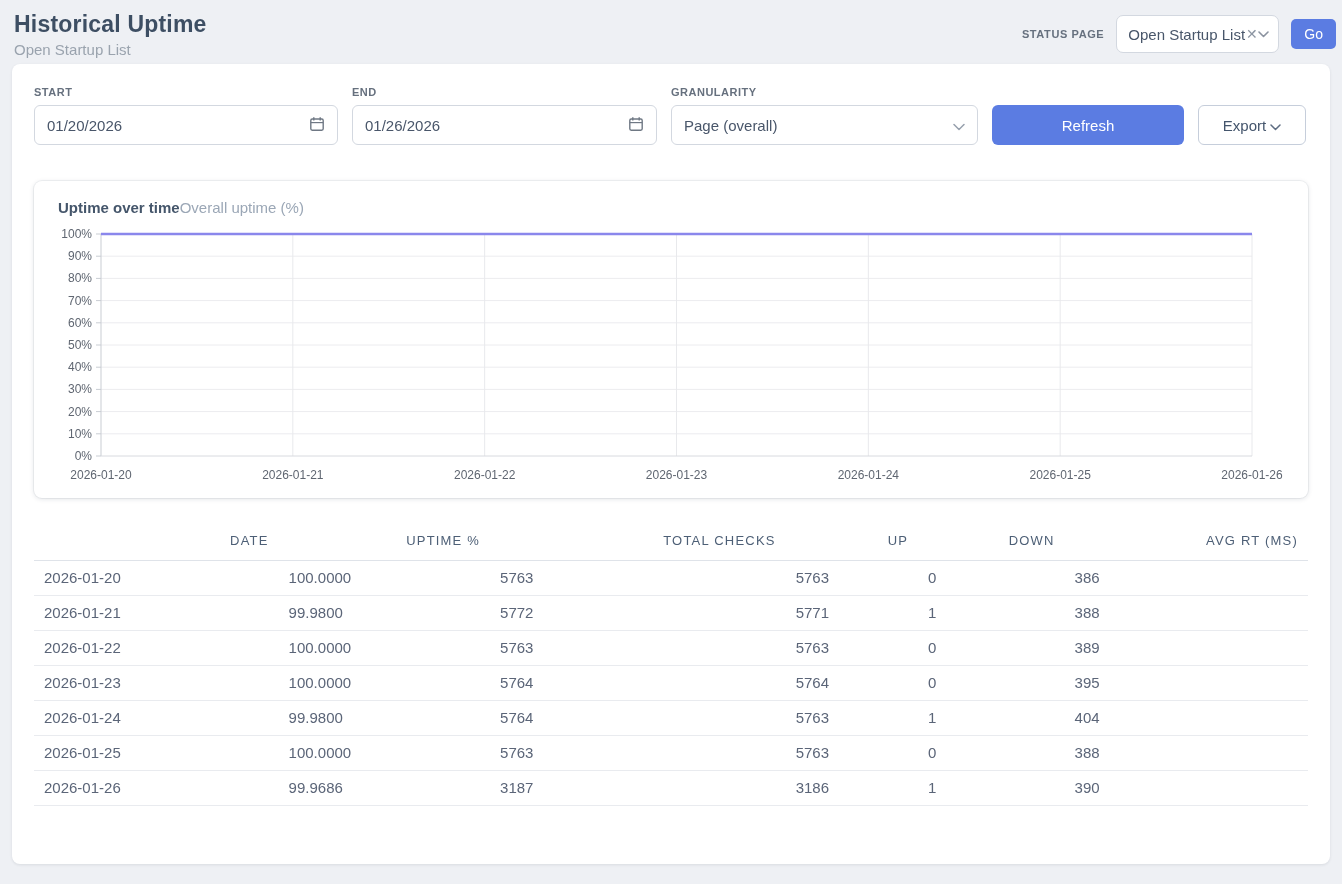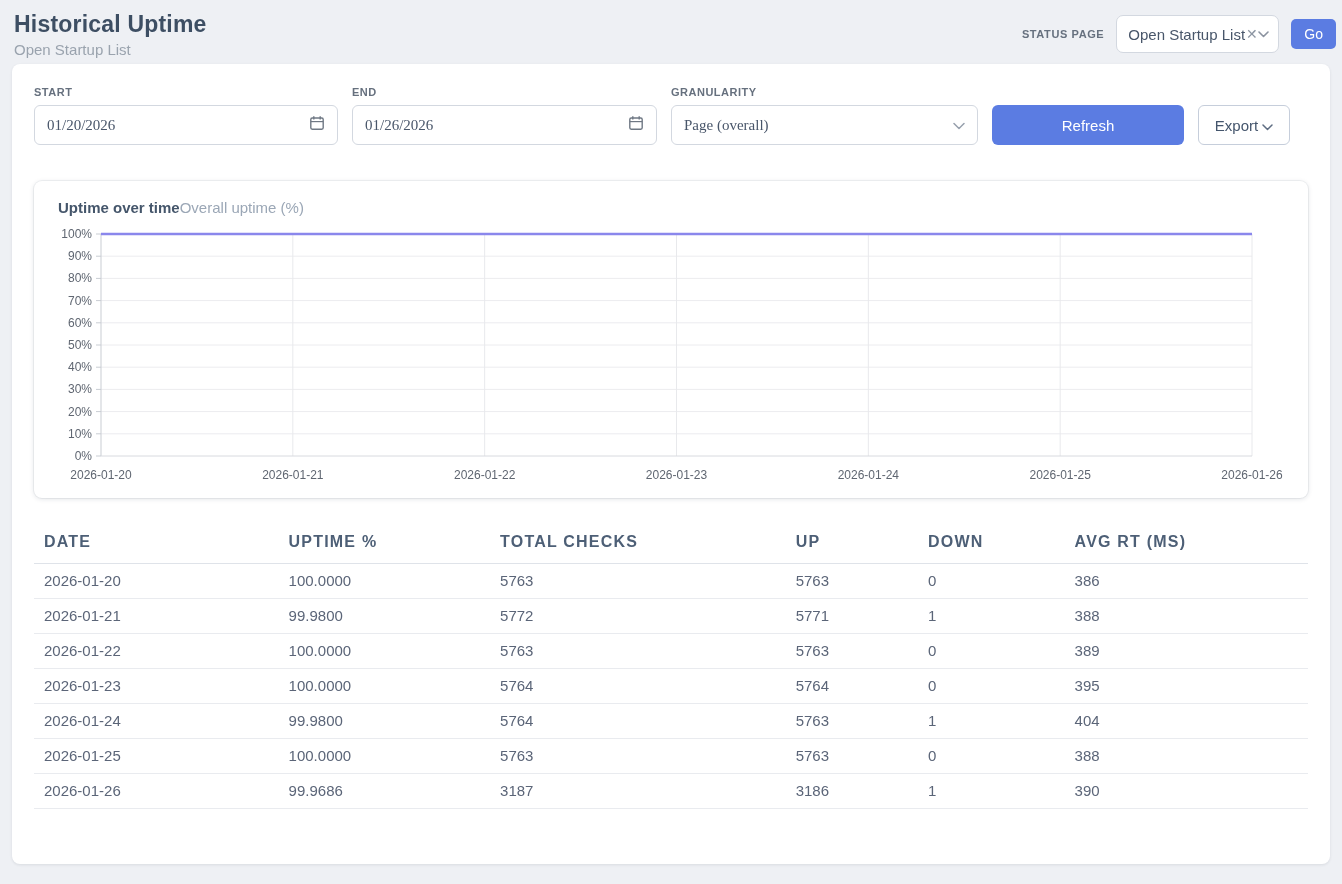--- a/index.html
+++ b/index.html
@@ -57,47 +57,47 @@
     color:#53657c; font-size:11px; font-weight:bold;
     letter-spacing:0.6px; padding:5px 11px; border-radius:4px;
   }
   
   .form-row { display:flex; gap:14px; align-items:flex-end; margin-bottom:36px; }
   .field { display:flex; flex-direction:column; }
   .field-label { font-size:11px; font-weight:bold; color:#66707e; letter-spacing:0.5px; margin-bottom:7px; }
   .input-box {
     height:40px; border:1px solid #d3d8e0; border-radius:6px;
     display:flex; align-items:center; justify-content:space-between;
-    padding:0 12px; font-size:15px; color:#49566a; background:#fff; cursor:pointer;font-family:Liberation Serif, serif;
+    padding:0 12px; font-size:15px; color:#49566a; background:#fff; cursor:pointer;
   }
   .w-start { width:304px; } .w-end { width:305px; } .w-gran { width:307px; }
   .refresh-btn {
     width:192px; height:40px; color:#fff; border:none;
     border-radius:6px; font-size:15px; cursor:pointer; font-family:inherit;
   }
   .export-btn {
-    width:92px; height:40px; background:#fff; border:1px solid #c6cedb;
+    width:108px; height:40px; background:#fff; border:1px solid #c6cedb;
     border-radius:6px; font-size:15px; color:#44556c; cursor:pointer;
     display:flex; align-items:center; justify-content:center; gap:4px; font-family:inherit;
   }
   
   .chart-card {
     border-radius:8px;
     box-shadow:0 0 0 1px rgba(25,35,60,0.05), 0 1px 5px rgba(25,35,60,0.13);
     padding:18px 24px 12px; margin-bottom:26px;
   }
   .chart-head { display:flex; justify-content:flex-start; align-items:center; margin-bottom:10px; }
   .chart-title { font-size:15px; font-weight:bold; color:#45566b; }
   .chart-legend { font-size:15px; color:#9ba7b6; }
   svg.chart { display:block; width:100%; height:auto; }
   svg.chart text { font-family:"Liberation Sans", sans-serif; }
   
   table { width:100%; border-collapse:collapse; }
   thead th {
-    text-align:left; font-size:16px; font-weight:bold; letter-spacing:1.2px;
+    text-align:right; font-size:13px; font-weight:normal; letter-spacing:1.2px;
     color:#4d5f76; padding:9px 10px 12px; border-bottom:1px solid #dfe3e9;
     text-transform:uppercase;
   }
   tbody td {
     font-size:15px; color:#5b6578; padding:8px 10px 9px;
     border-bottom:1px solid #e9ebef;
   }
 </style>
 </head>
 <body>

